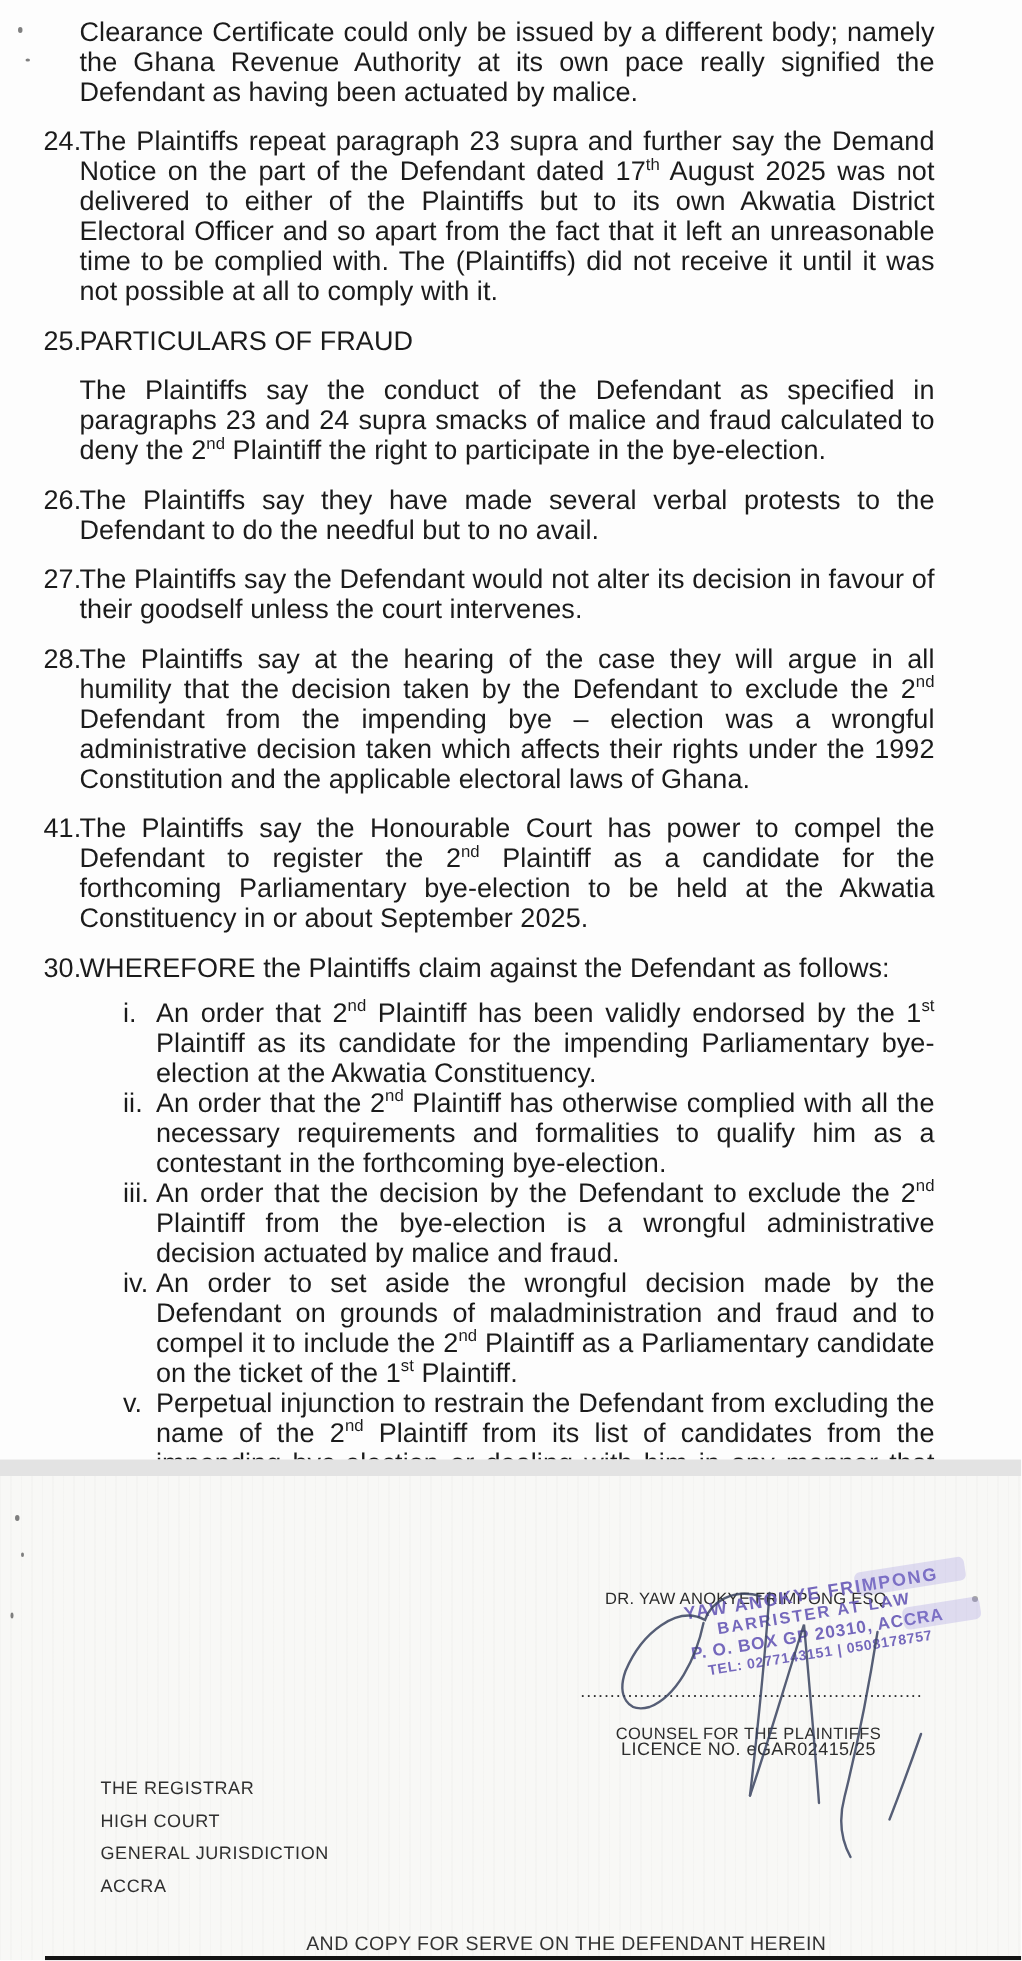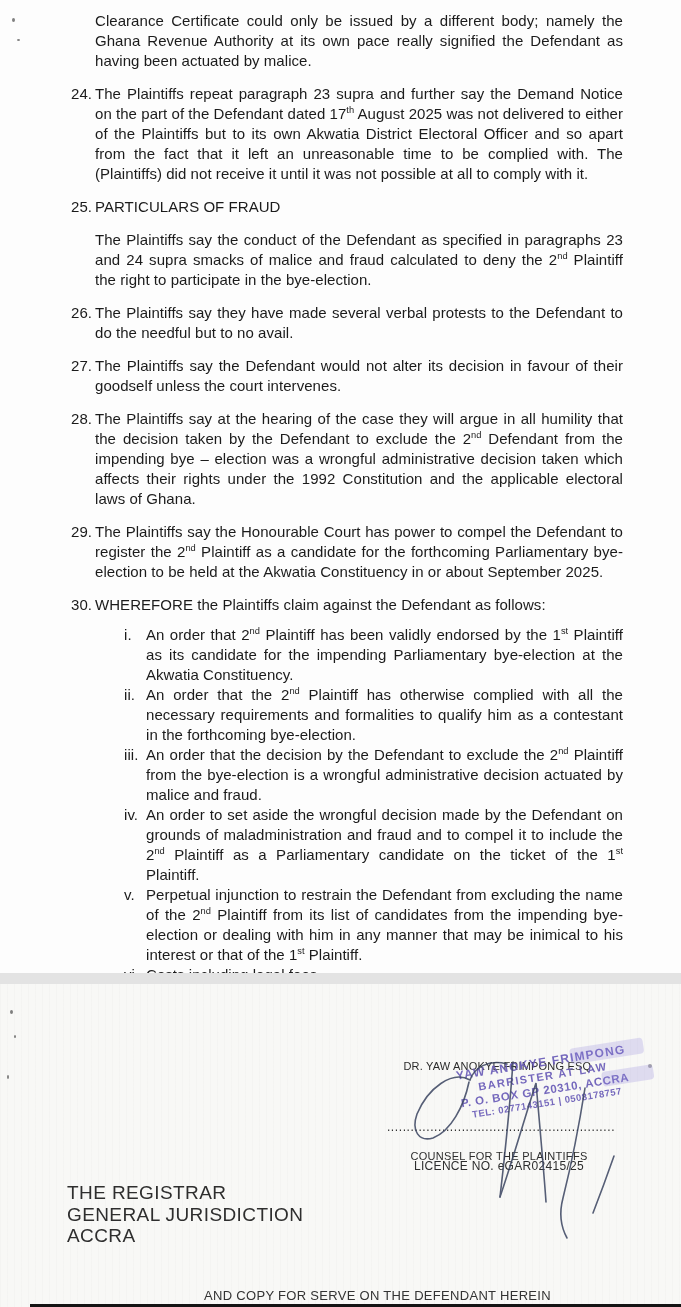--- a/index.html
+++ b/index.html
@@ -7,22 +7,22 @@
     position:relative; width:681px; height:1307px; overflow:hidden;
     font-family:"Liberation Sans", sans-serif; color:#1b1b1b;
     background:#ffffff;
   }
   
   .page1 {
     position:absolute; top:0; left:0; width:681px; height:973px;
     background:#fdfdfd; overflow:hidden;
   }
   .p1-content {
-    padding:11px 58px 0 95px;
-    font-size:15px; line-height:20px; text-align:justify;
+    padding:11px 58px 0 53px;
+    font-size:18px; line-height:20px; text-align:justify;
     letter-spacing:0.05px;
   }
   .item { position:relative;margin-top:13px; }
   .item > .num {
     position:absolute; left:-24px; top:0; width:24px; text-align:left;
   }
   .txt { display:block; }
   .sub-list { margin-top:10px; }
   .sub { position:relative; margin-left:51px; }
   .sub > .num { position:absolute; left:-22px; top:0; width:20px; text-align:left; }
@@ -68,21 +68,21 @@
     font-size:11px; letter-spacing:0.3px; color:#2d2d2d; text-align:center;
     white-space:nowrap;
   }
   .licence-line {
     position:absolute; left:383px; top:175px; width:232px;
     font-size:12px; letter-spacing:0.3px; color:#2d2d2d; text-align:center;
     white-space:nowrap;
   }
   .registrar-block {
     position:absolute; left:67px; top:198px;
-    font-size:19px; line-height:21.5px; letter-spacing:0.4px; color:#2e2e2e;
+    font-size:12px; line-height:21.5px; letter-spacing:0.4px; color:#2e2e2e;
   }
   .footer-note {
     position:absolute; left:0; top:304px; width:681px; text-align:center;
     font-size:13px; letter-spacing:0.3px; color:#333333;
     transform:translateX(37px);
   }
   .bottom-bar {
     position:absolute; left:30px; bottom:0; width:651px; height:3px;
     background:#141414;
   }
@@ -125,21 +125,21 @@
         <span class="num">27.</span>
         <span class="txt">The Plaintiffs say the Defendant would not alter its decision in favour of their goodself unless the court intervenes.</span>
       </div>
 
       <div class="item">
         <span class="num">28.</span>
         <span class="txt">The Plaintiffs say at the hearing of the case they will argue in all humility that the decision taken by the Defendant to exclude the 2<sup>nd</sup> Defendant from the impending bye – election was a wrongful administrative decision taken which affects their rights under the 1992 Constitution and the applicable electoral laws of Ghana.</span>
       </div>
 
       <div class="item">
-        <span class="num">29.</span>
+        <span class="num">41.</span>
         <span class="txt">The Plaintiffs say the Honourable Court has power to compel the Defendant to register the 2<sup>nd</sup> Plaintiff as a candidate for the forthcoming Parliamentary bye-election to be held at the Akwatia Constituency in or about September 2025.</span>
       </div>
 
       <div class="item">
         <span class="num">30.</span>
         <span class="txt">WHEREFORE the Plaintiffs claim against the Defendant as follows:</span>
       </div>
 
       <div class="sub-list">
         <div class="sub">
@@ -199,20 +199,21 @@
         <path d="M 507 80 C 488 75, 474 84, 470 96 C 452 86, 428 104, 417 130 C 411 147, 419 158, 433 154 C 451 147, 464 122, 469 98" stroke="#3a4460"></path>
         <path d="M 513 78 C 510 120, 505 170, 500 213" stroke="#3a4460"></path>
         <path d="M 500 213 C 513 175, 525 133, 536 99 C 540 144, 544 189, 546 218" stroke="#3a4460"></path>
         <path d="M 585 104 C 579 142, 571 182, 563 214 C 559 229, 561 243, 567 254" stroke="#3a4460"></path>
         <path d="M 614 172 C 607 192, 600 211, 593 229" stroke="#3a4460"></path>
       </g>
     </svg>
 
     <div class="registrar-block">
       <div>THE REGISTRAR</div>
+      <div>HIGH COURT</div>
       <div>GENERAL JURISDICTION</div>
       <div>ACCRA</div>
     </div>
 
     <div class="footer-note">AND COPY FOR SERVE ON THE DEFENDANT HEREIN</div>
 
     <div class="bottom-bar"></div>
   </div>
 
 </div>

